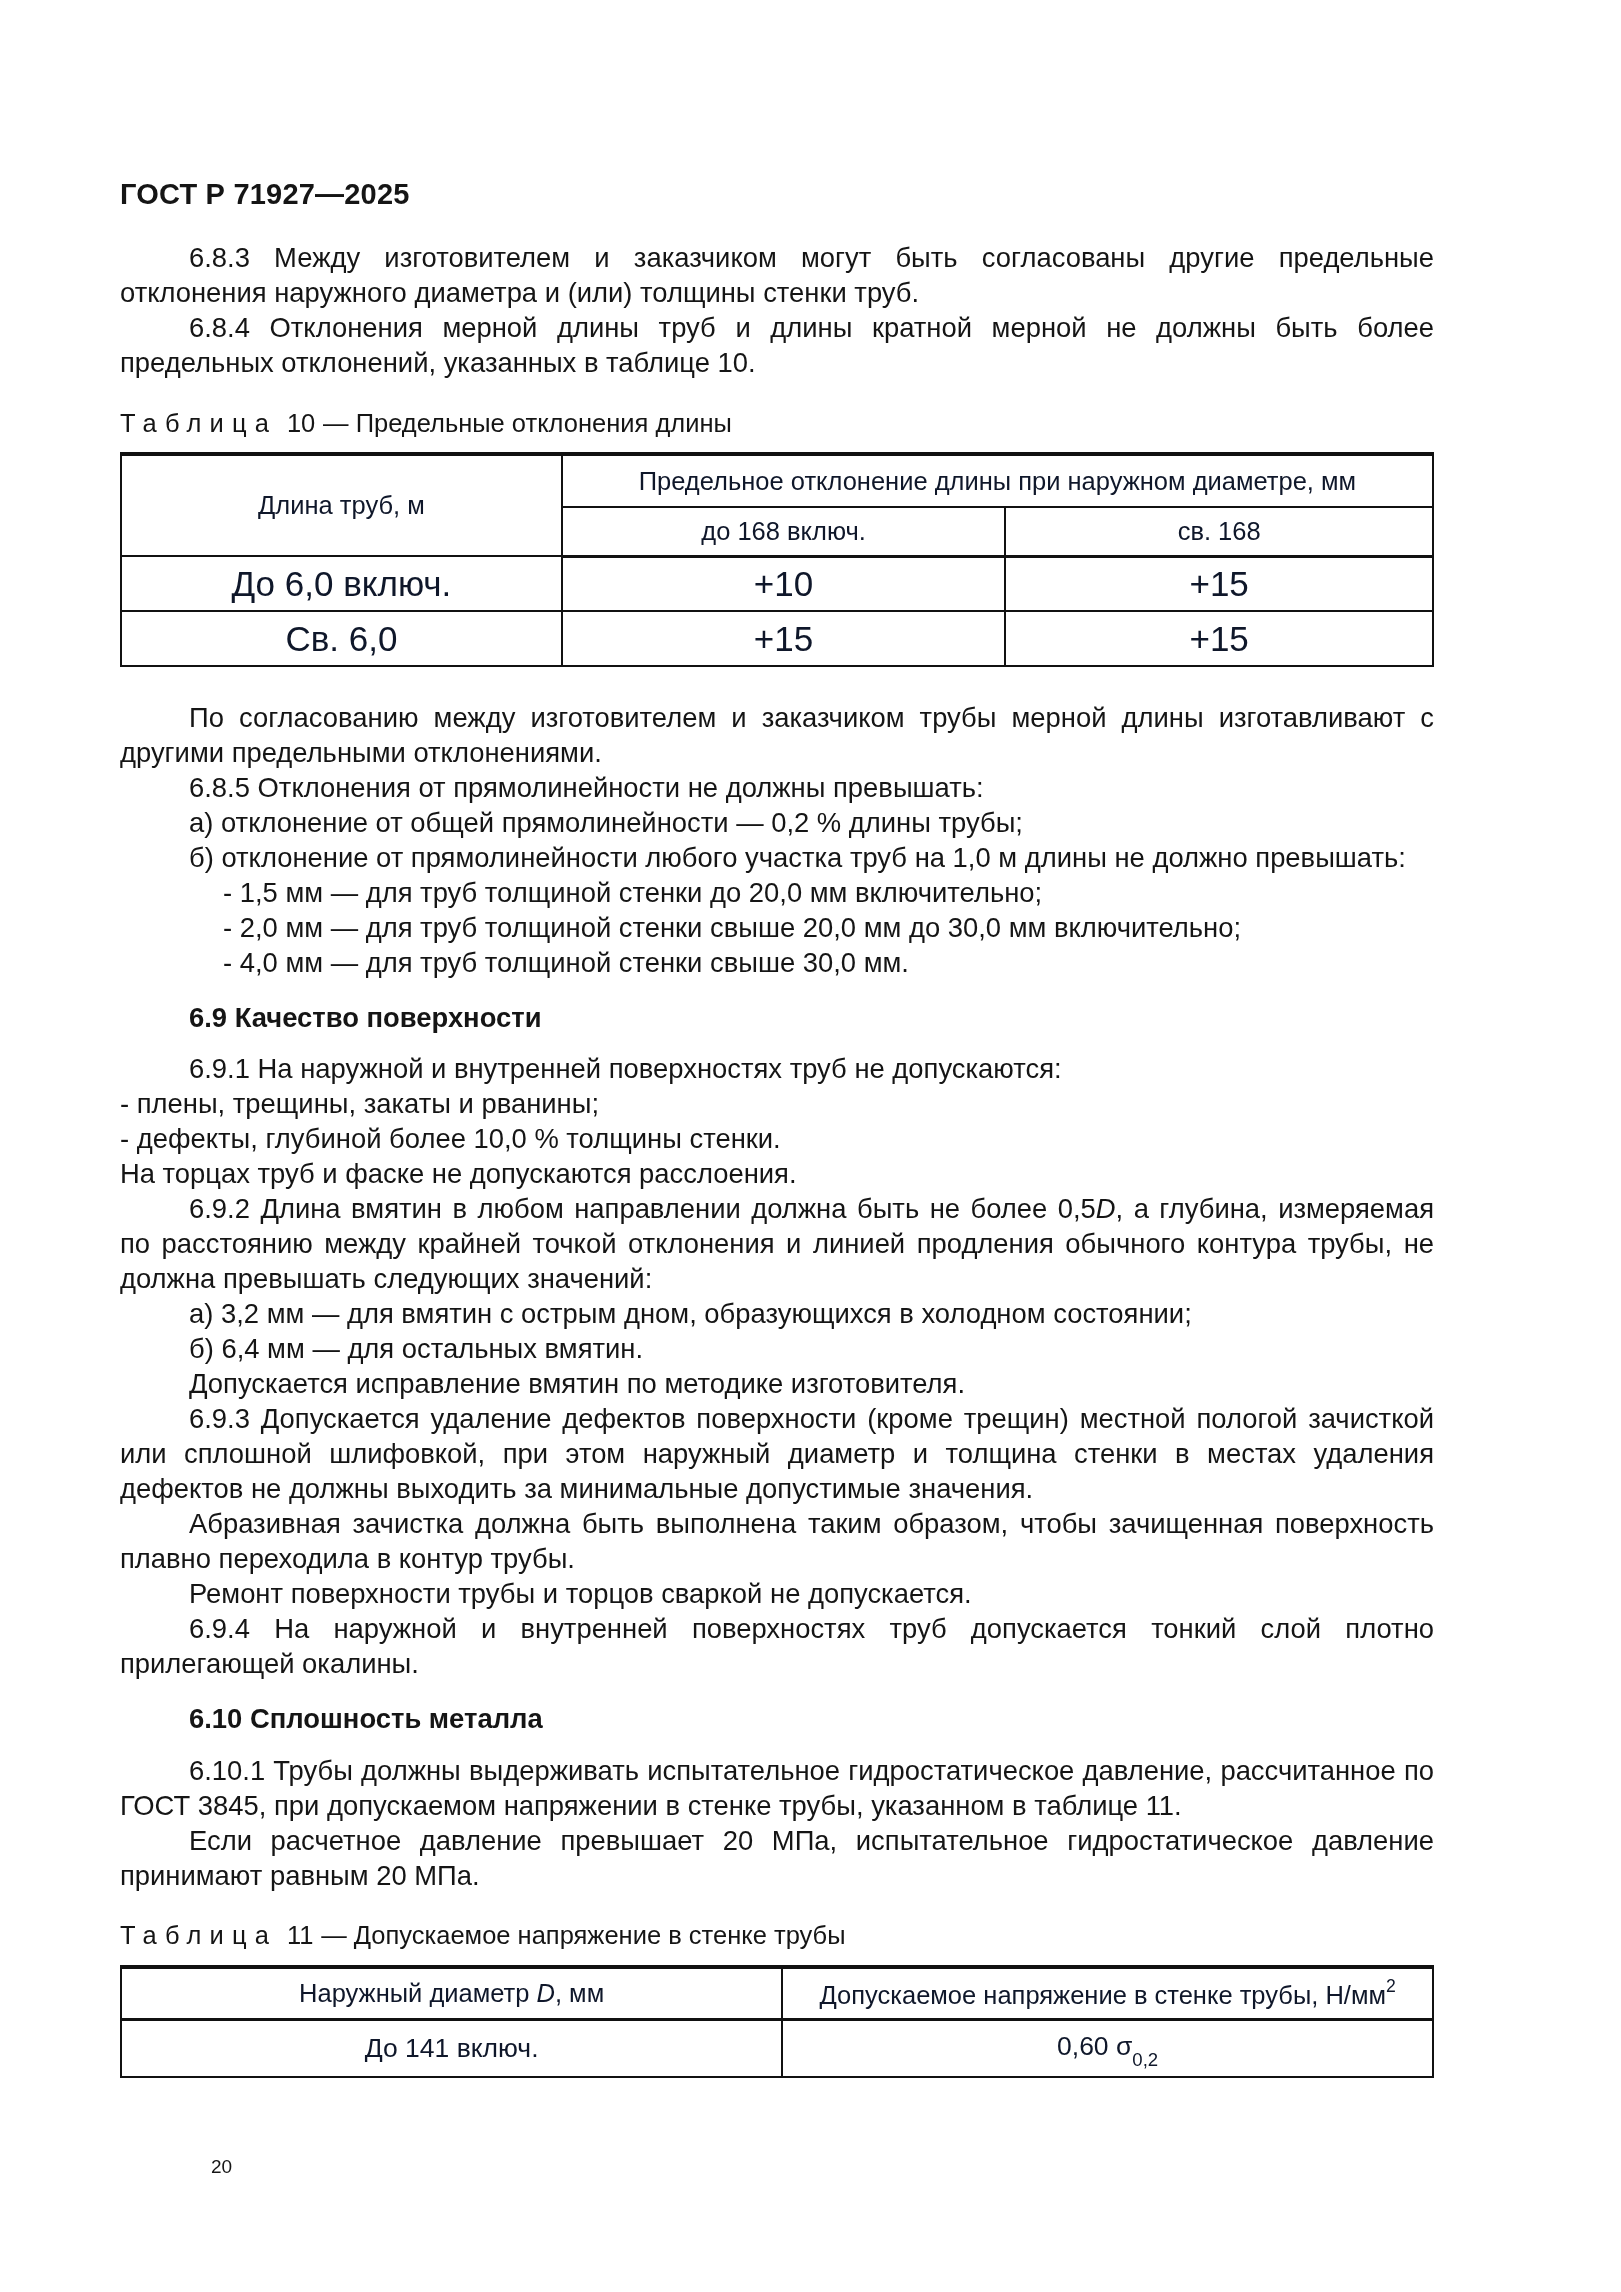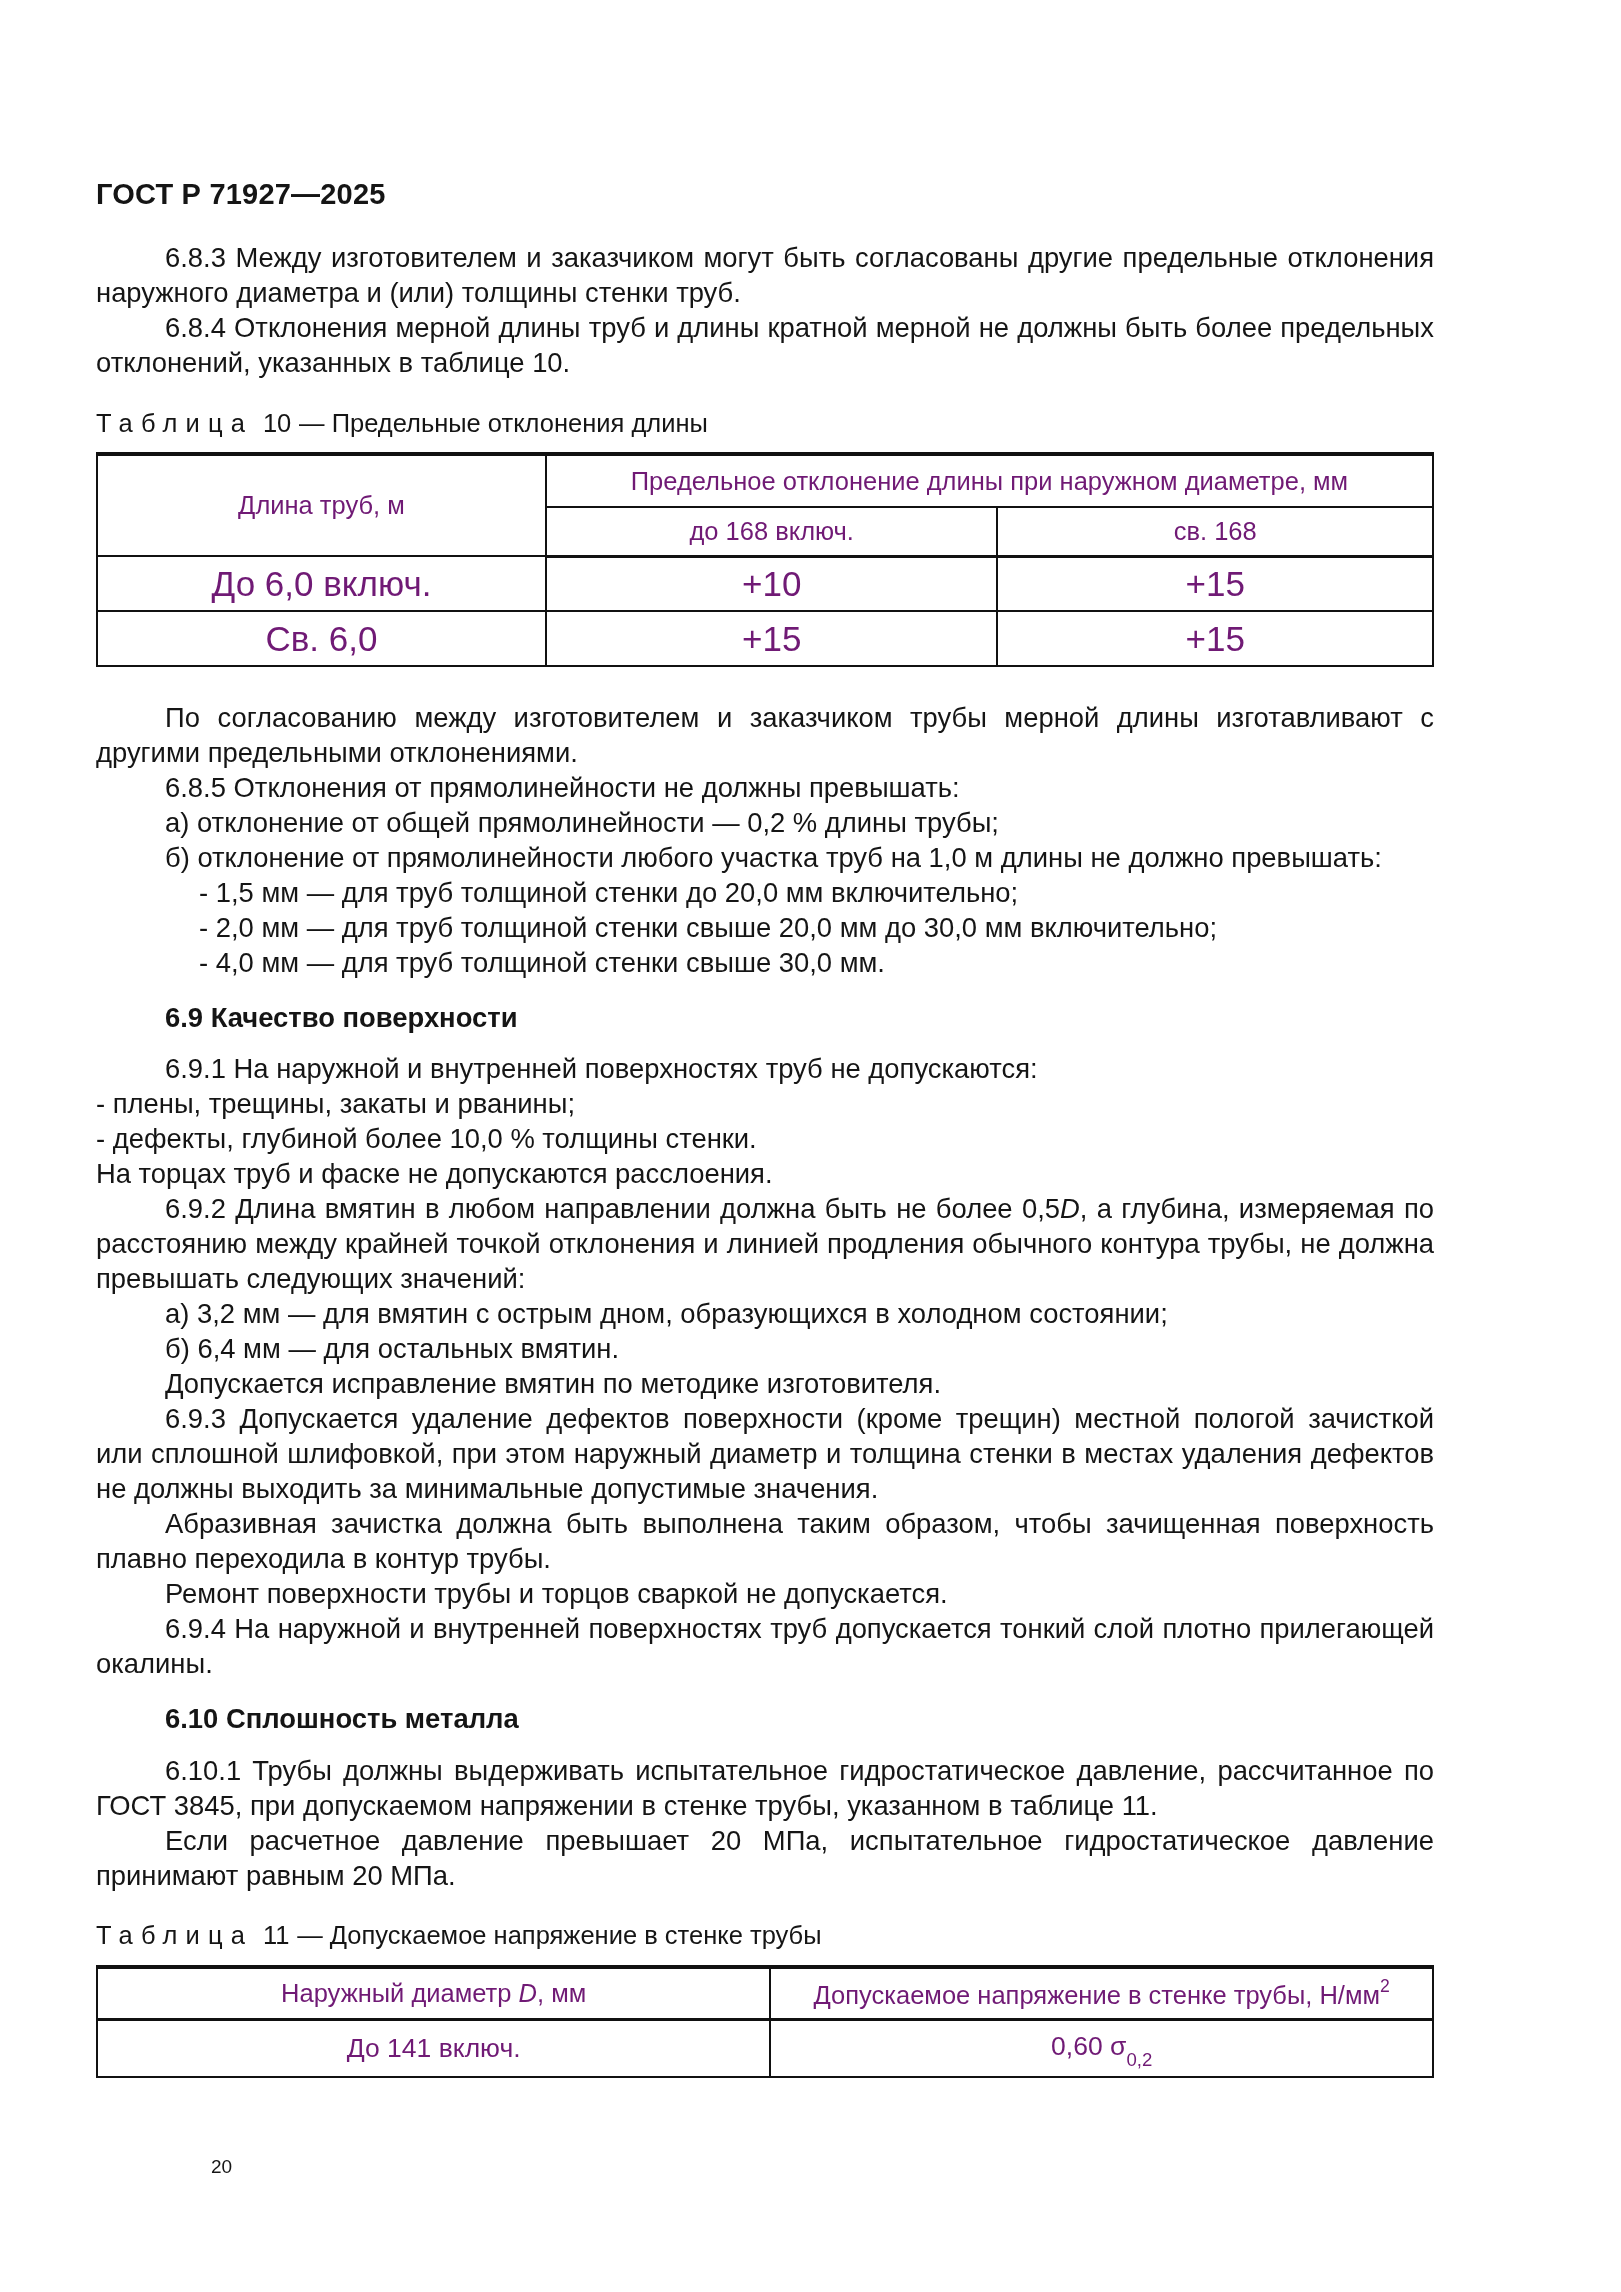--- a/index.html
+++ b/index.html
@@ -4,21 +4,21 @@
 <style>
   * { box-sizing: border-box; margin: 0; padding: 0; }
   html, body { background: #ffffff; }
   .page {
     position: relative;
     width: 1551px;
     height: 2293px;
     background: #ffffff;
     font-family: "Liberation Sans", sans-serif;
     color: #151515;
-    padding: 178px 117px 0 96px;
+    padding: 178px 117px 0 120px;
     overflow: hidden;
   }
   .doc-number {
     font-size: 29px;
     font-weight: 700;
     margin-bottom: 29px;
     letter-spacing: 0.2px;
   }
   p.body-line {
     font-size: 27.4px;
@@ -38,21 +38,21 @@
     font-size: 25.5px;
     line-height: 33px;
     margin: 26.5px 0 12.7px 0;
   }
   .cap-word { letter-spacing: 0.32em; }
   .cap-num { margin: 0 7.8px 0 9.8px; }
   table.gost {
     width: 100%;
     border-collapse: collapse;
     font-size: 25.5px;
-    color: #701a75;
+    color: #0f172a;
     table-layout: fixed;
   }
   table.gost td {
     border: 2px solid #111;
     text-align: center;
     vertical-align: middle;
     padding: 3.9px 11.8px;
   }
   table.gost { border: 2.9px solid #111; border-top-width: 4.9px; }
   tr.group-row td { height: 53px; }

